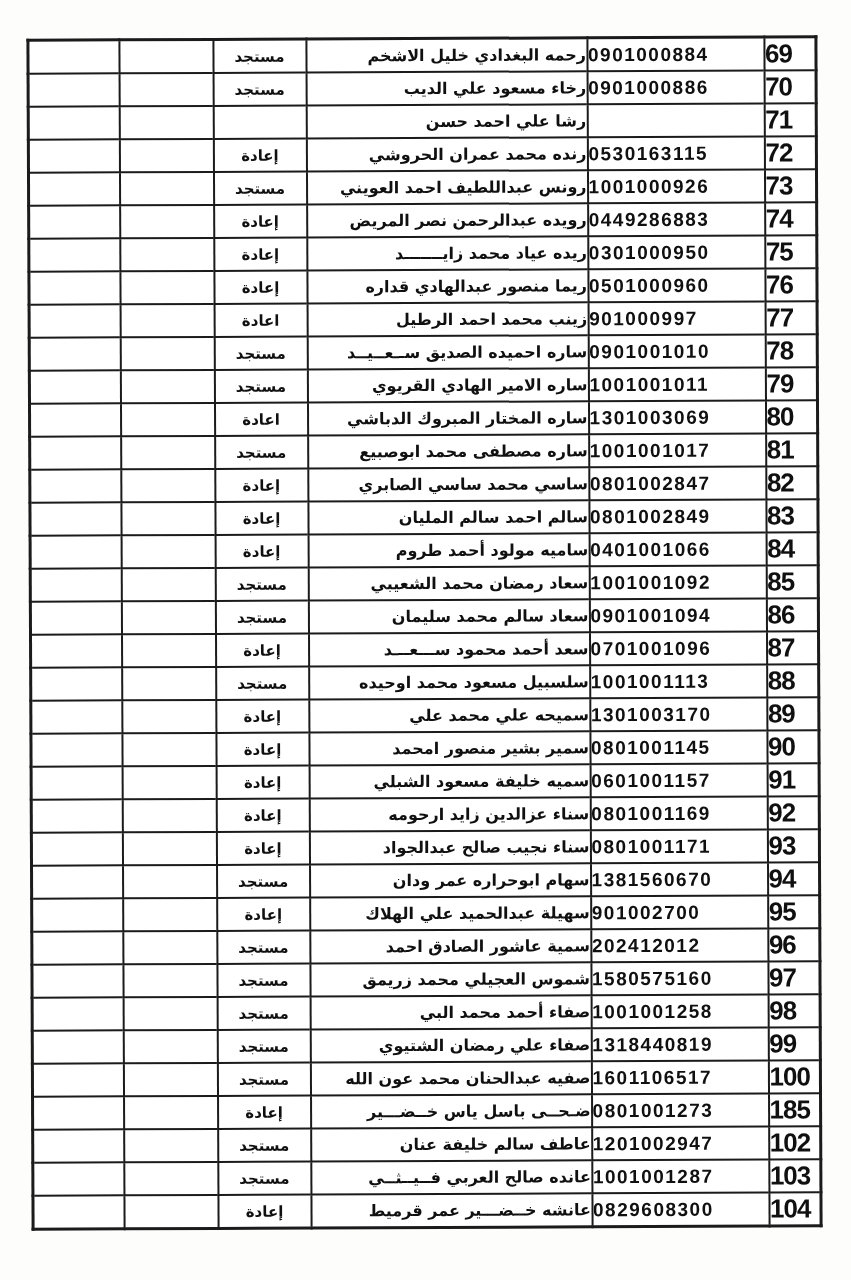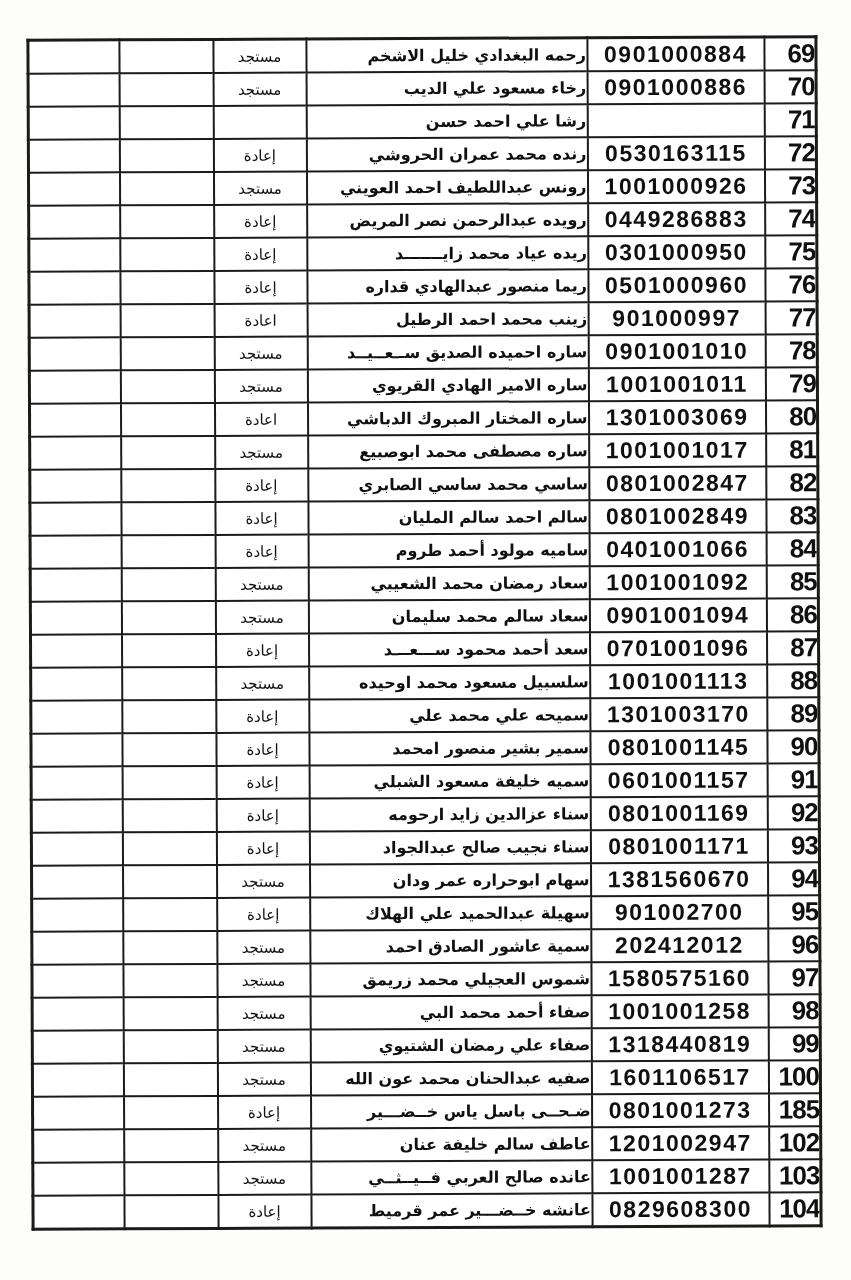--- a/index.html
+++ b/index.html
@@ -37,40 +37,40 @@
     overflow: hidden;
     white-space: nowrap;
     vertical-align: middle;
     color: #101010;
   }
   td.c-num {
     font-family: "Liberation Sans", sans-serif;
     font-weight: bold;
     font-size: 26px;
     letter-spacing: -1px;
-    text-align: right;
+    text-align: left;
   }
   td.c-id {
     font-family: "Liberation Sans", sans-serif;
     font-weight: bold;
-    font-size: 23px;
+    font-size: 19px;
     letter-spacing: 1.5px;
-    text-align: center;
+    text-align: left;
     padding-right: 5px;
   }
   td.c-name {
     font-family: "DejaVu Sans", sans-serif;
     font-weight: bold;
     font-size: 16px;
     text-align: right;
     padding-right: 3px;
   }
   td.c-status {
     font-family: "DejaVu Sans", sans-serif;
-    font-weight: normal;
+    font-weight: bold;
     font-size: 15px;
     text-align: center;
   }
   td.c-blank { background: #ffffff; }
 </style>
 </head>
 <body>
 
 <div class="page">
   <table class="roster" dir="rtl">

